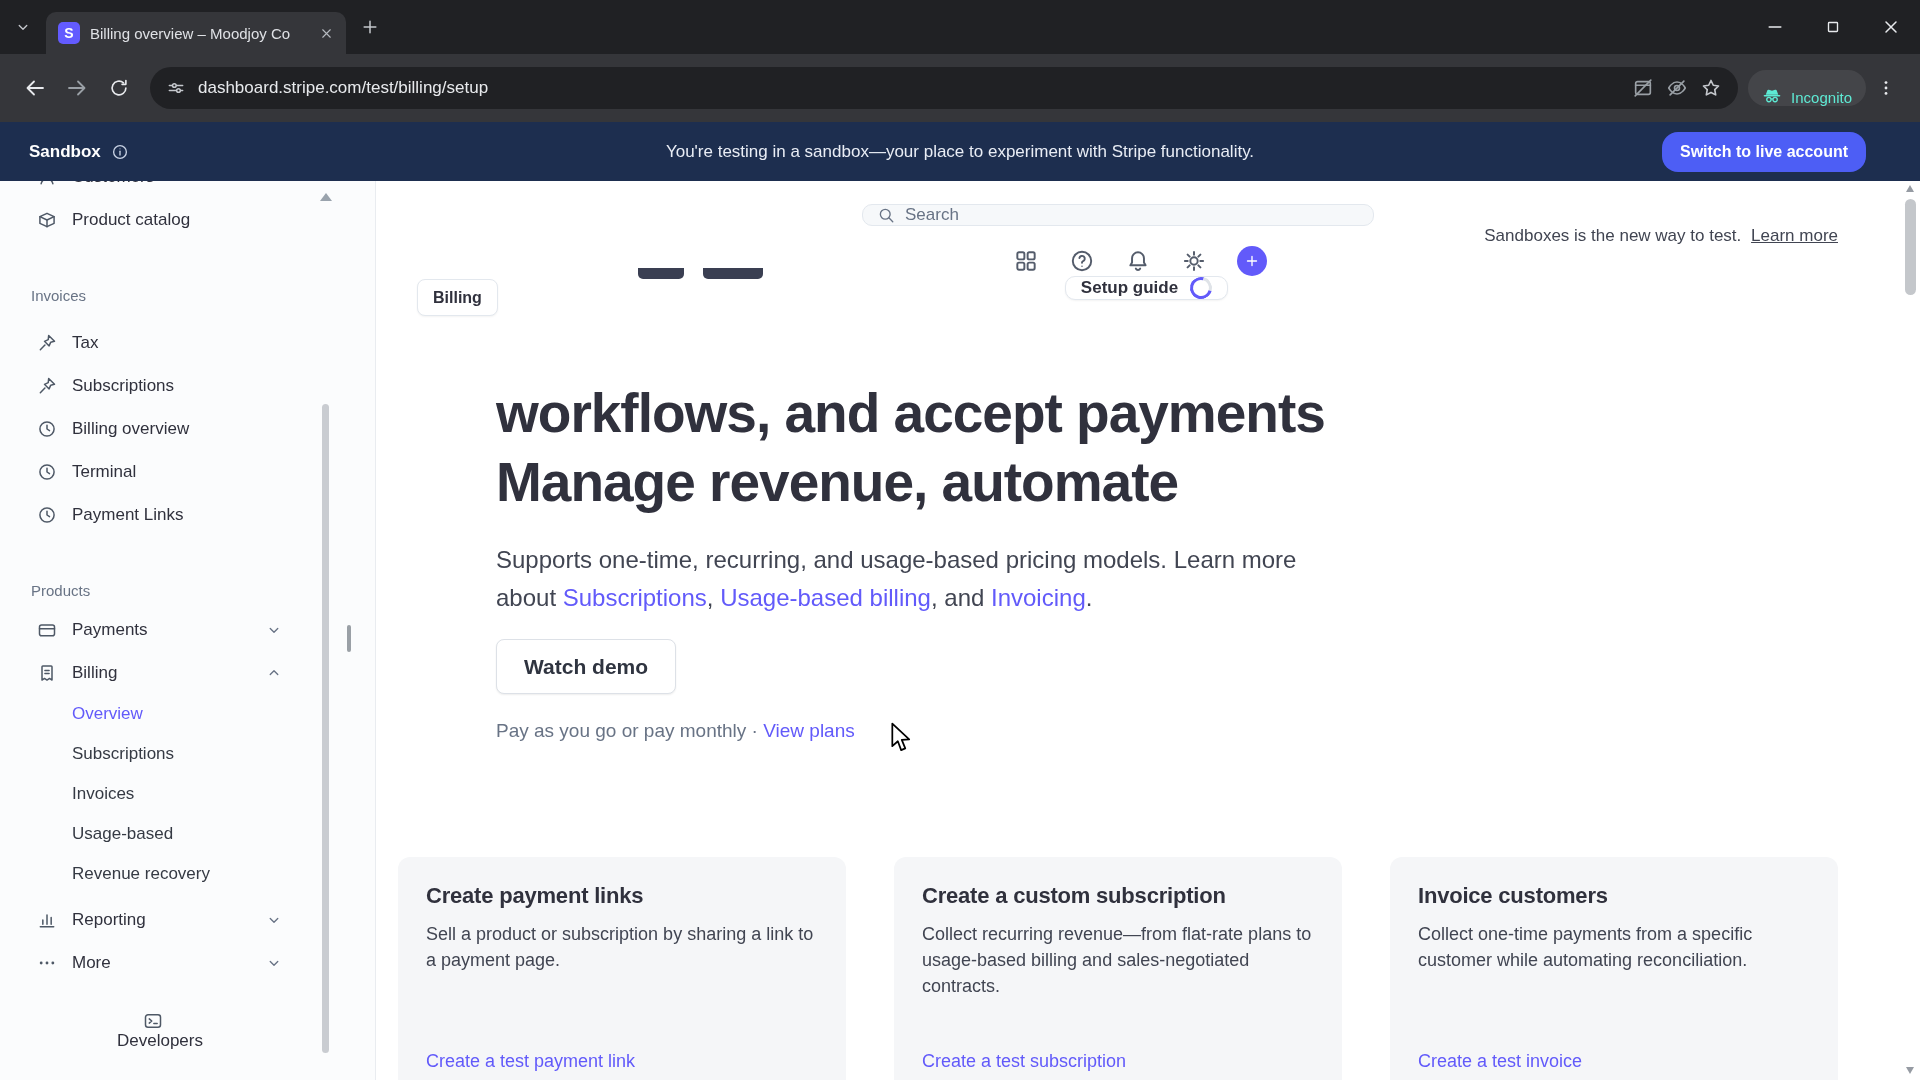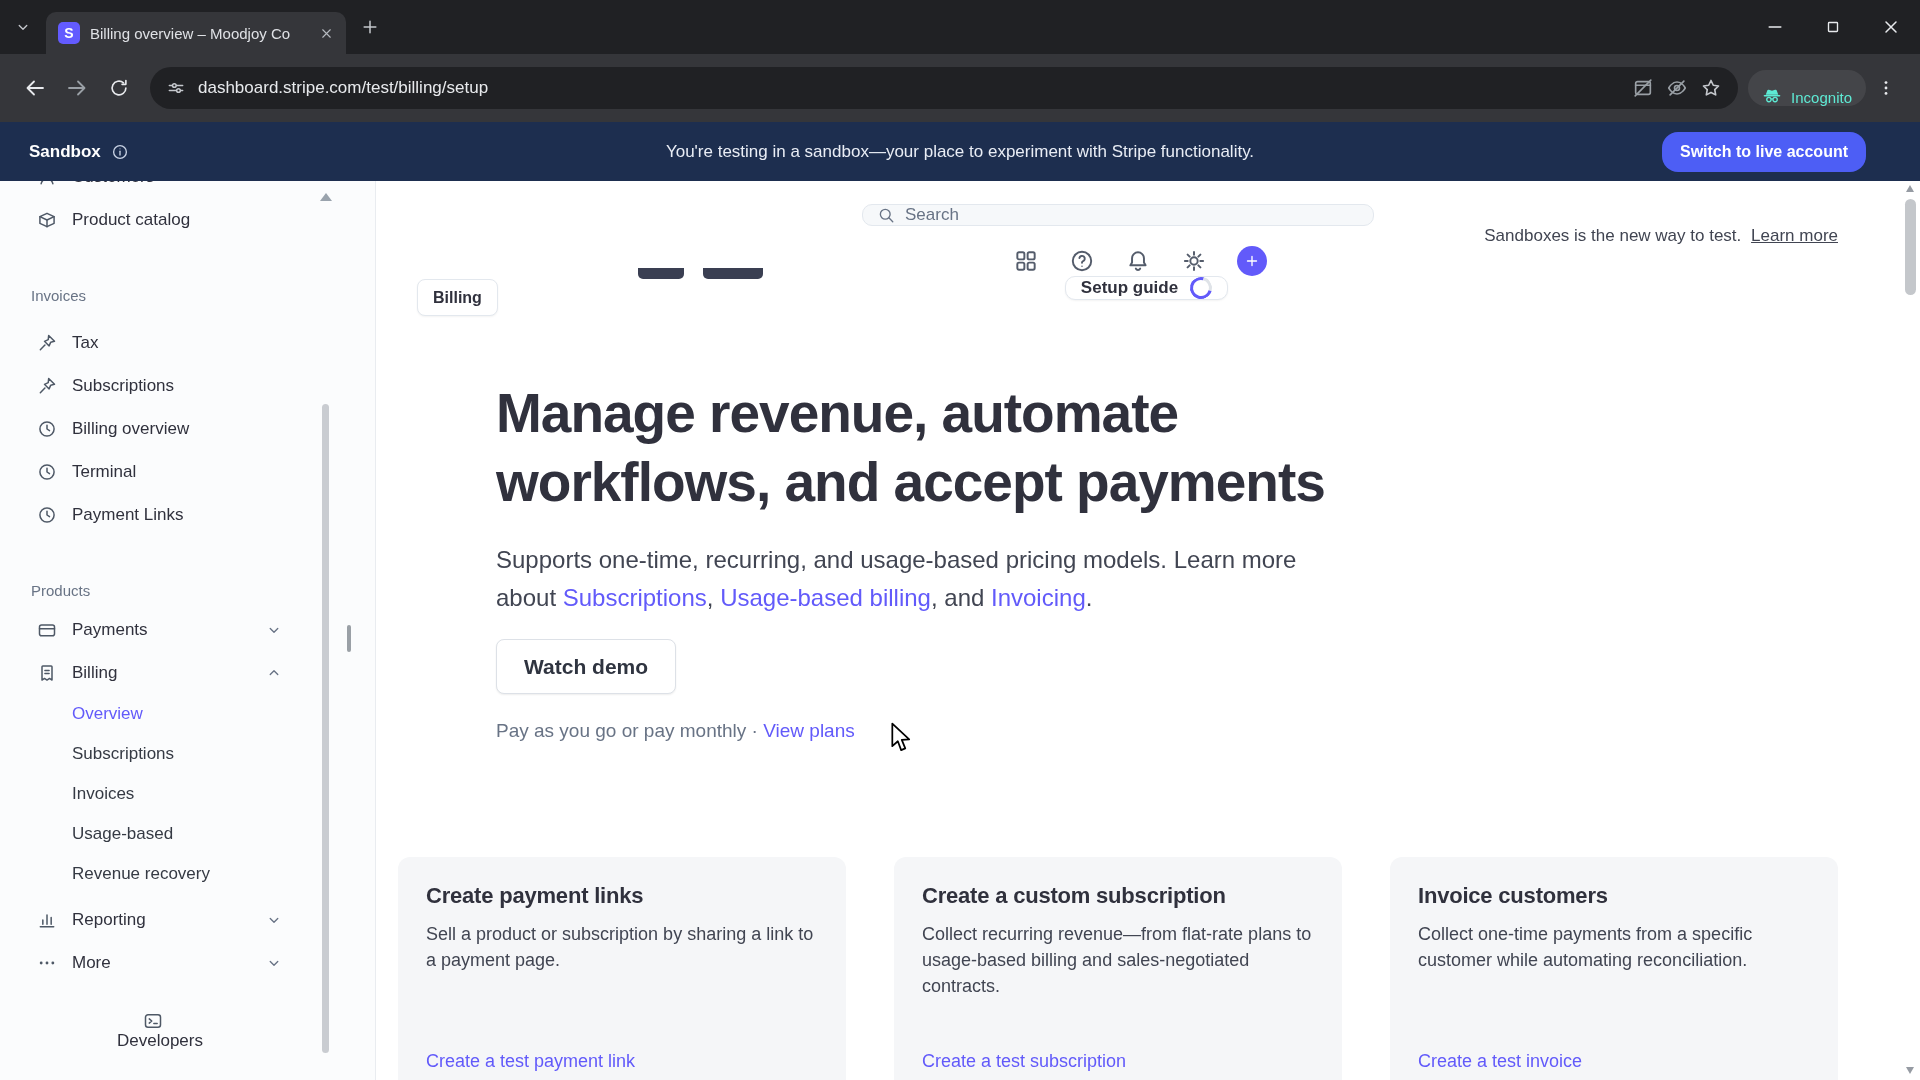--- a/index.html
+++ b/index.html
@@ -425,22 +425,22 @@
 
       <div class="stub stub-1"></div>
       <div class="stub stub-2"></div>
 
       <div>
         <span class="page-chip">Billing</span>
       </div>
 
       <section class="hero">
         <h1 class="hero-title">
+          <div>workflows, and accept payments</div>
           <div>Manage revenue, automate</div>
-          <div>workflows, and accept payments</div>
         </h1>
         <div class="hero-desc">
           <div>Supports one-time, recurring, and usage-based pricing models. Learn more</div>
           <div><span>about </span><a href="#">Subscriptions</a><span>, </span><a href="#">Usage-based billing</a><span>, and </span><a href="#">Invoicing</a><span>.</span></div>
         </div>
         <button class="demo-btn">Watch demo</button>
         <div class="plans-line">
           <span>Pay as you go or pay monthly</span><span> · </span><a href="#">View plans</a>
         </div>
       </section>

